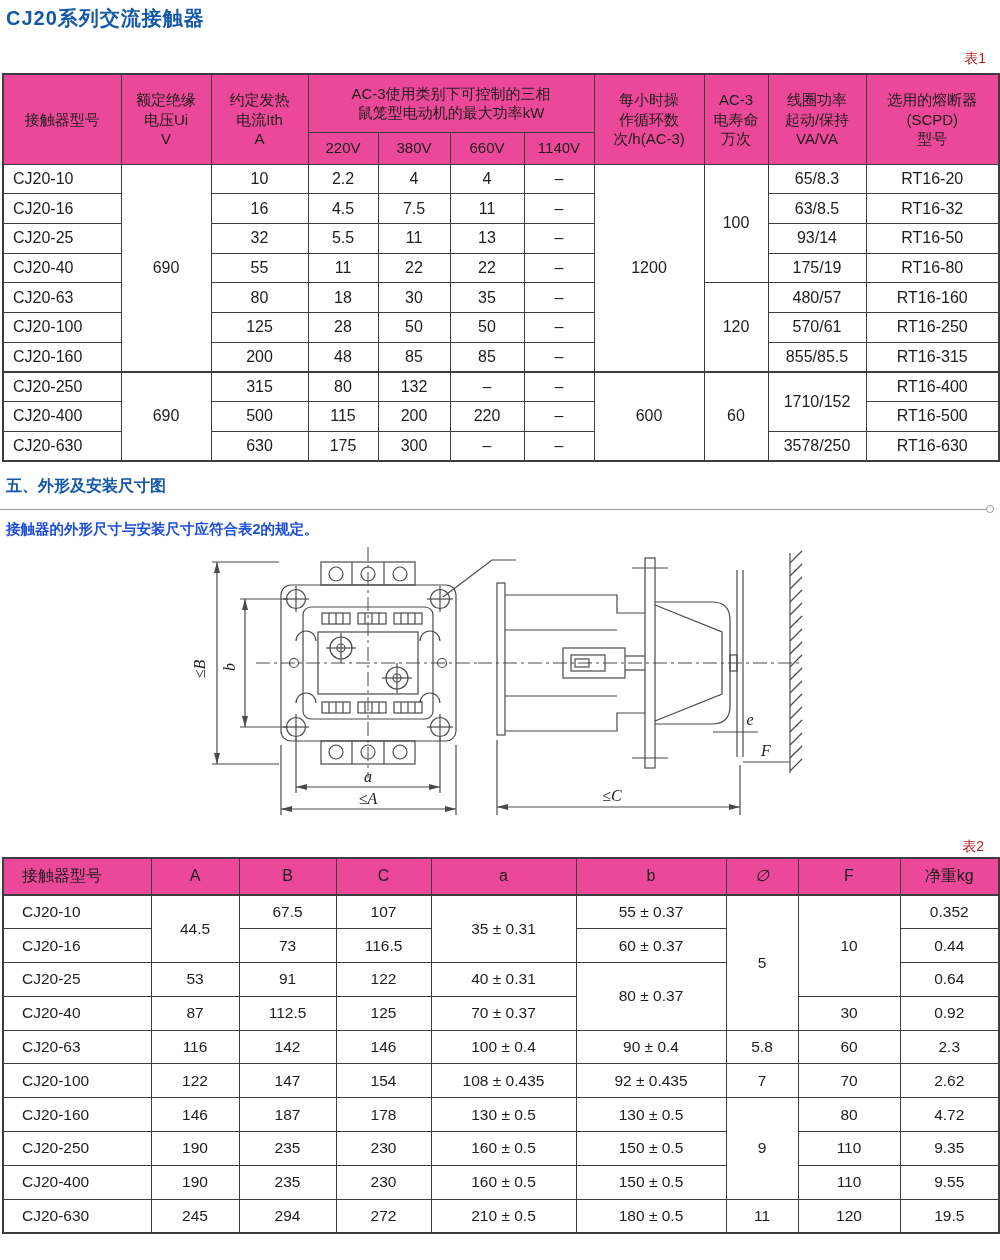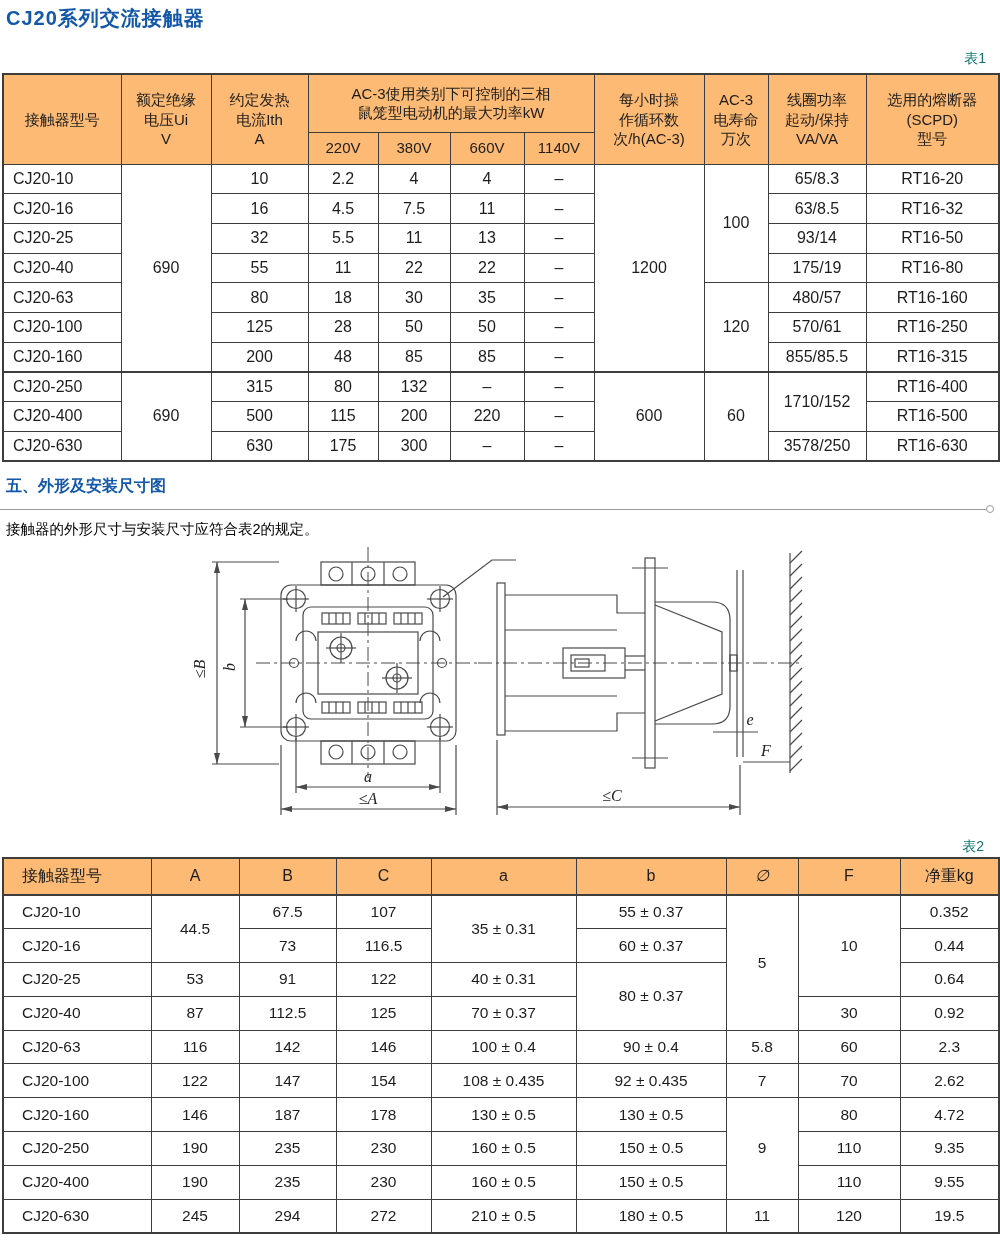--- a/index.html
+++ b/index.html
@@ -3,44 +3,44 @@
 <meta charset="utf-8">
 <style>
   * { margin:0; padding:0; box-sizing:border-box; }
   body { background:#fff; }
   .page {
     position:relative; width:1000px; height:1260px; background:#ffffff;
     font-family:"Liberation Sans","DejaVu Sans",sans-serif; color:#1d1d1d;
     overflow:hidden;
   }
   .doc-title { position:absolute; left:6px; top:5px; font-size:20px; font-weight:bold; color:#1257a8; letter-spacing:1px; }
-  .table-tag { position:absolute; font-size:14px; color:#0f766e; }
+  .table-tag { position:absolute; font-size:14px; color:#b91c1c; }
   #tag1 { top:50px; right:14px; }
   #tag2 { top:838px; right:16px;text-align:right; }
 
   table { border-collapse:collapse; table-layout:fixed; position:absolute; left:2px; width:996px; background:#fff; }
   td, th { border:1px solid #3d3d3d; text-align:center; vertical-align:middle; padding:0 2px; font-weight:normal; overflow:hidden; }
   #table1 { top:73px; border:2px solid #3d3d3d; }
   #table2 { top:857px; border:2px solid #3d3d3d; }
-  th { background:#fdba74; font-size:15px; line-height:1.3; white-space:pre-line; }
+  th { background:#ec4899; font-size:15px; line-height:1.3; white-space:pre-line; }
   #table1 thead tr:first-child { height:58px; }
   #table1 thead tr:last-child { height:32px; }
   #table1 tbody tr { height:29.7px; font-size:16px; }
   #table1 tbody tr.sep td { border-top:2px solid #3d3d3d; }
   #table2 thead tr { height:37px; }
   #table2 thead th { border-bottom:2px solid #3d3d3d; font-size:16px; }
   #table2 tbody tr { height:33.8px; font-size:15.5px; }
   .al { text-align:left; padding-left:9px; }
   .al2 { text-align:left; padding-left:18px; }
   .phi { font-style:italic; font-family:"Liberation Serif",serif; font-size:17px; }
 
   .section-heading { position:absolute; left:6px; top:476px; font-size:16px; font-weight:bold; color:#1257a8; }
   .divider { position:absolute; left:0; top:509px; width:988px; height:1px; background:#9a9a9a; }
   .divider-dot { position:absolute; left:986px; top:505px; width:8px; height:8px; border:1px solid #9a9a9a; border-radius:50%; background:#fff; }
-  .intro-text { position:absolute; left:6px; top:520px; font-size:14.5px; color:#000000; }
+  .intro-text { position:absolute; left:6px; top:520px; font-size:14.5px; color:#1d4ed8;font-weight:bold; }
   .footer-note { position:absolute; left:5px; top:1240px; font-size:15px; color:#111; }
 
   #drawing { position:absolute; left:0; top:535px; }
   #drawing .ln { stroke:#4a4a4a; stroke-width:1.2; fill:none; }
   #drawing .cl { stroke:#4a4a4a; stroke-width:1; fill:none; stroke-dasharray:14 4 3 4; }
   #drawing .ar { fill:#4a4a4a; stroke:none; }
   #drawing .dl { font:italic 16px "Liberation Serif",serif; fill:#222; stroke:none; }
 </style>
 </head>
 <body>

